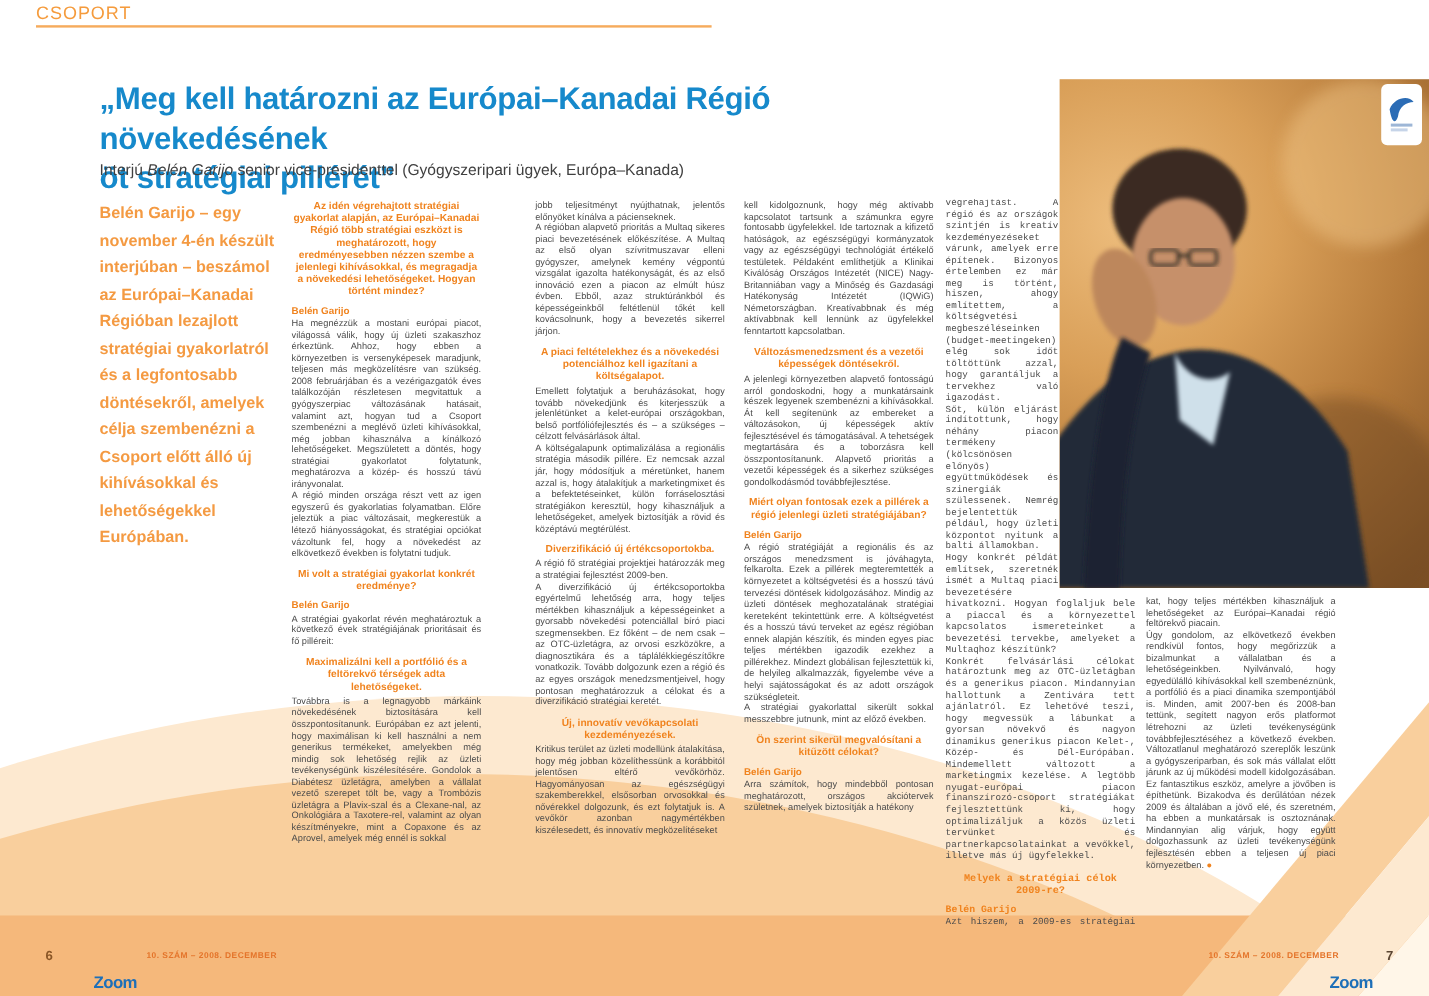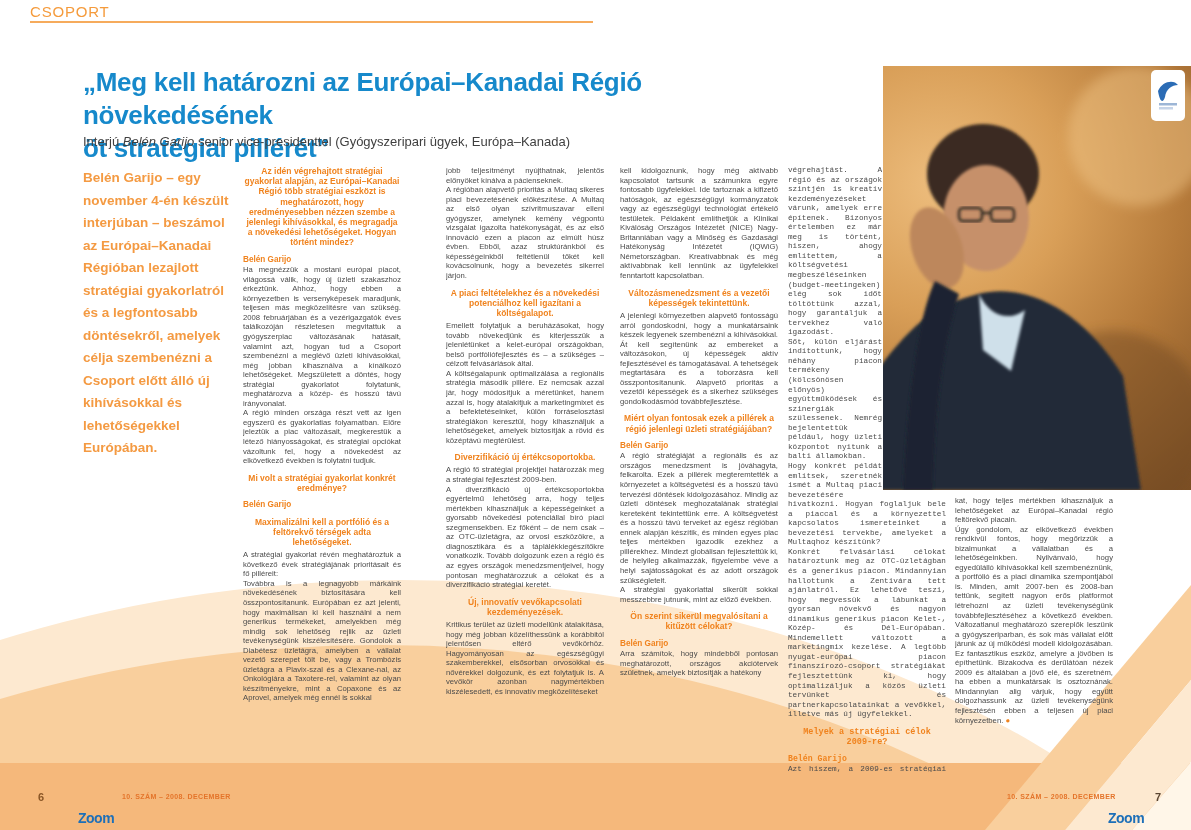--- a/index.html
+++ b/index.html
@@ -76,39 +76,39 @@
 
   <div class="lead">Belén Garijo – egy november 4-én készült interjúban – beszámol az Európai–Kanadai Régióban lezajlott stratégiai gyakorlatról és a legfontosabb döntésekről, amelyek célja szembenézni a Csoport előtt álló új kihívásokkal és lehetőségekkel Európában.</div>
 
   <div class="col col1">
       <div class="blk q">Az idén végrehajtott stratégiai gyakorlat alapján, az Európai–Kanadai Régió több stratégiai eszközt is meghatározott, hogy eredményesebben nézzen szembe a jelenlegi kihívásokkal, és megragadja a növekedési lehetőségeket. Hogyan történt mindez?</div>
       <div class="blk name">Belén Garijo</div>
       <div class="blk p">Ha megnézzük a mostani európai piacot, világossá válik, hogy új üzleti szakaszhoz érkeztünk. Ahhoz, hogy ebben a környezetben is versenyképesek maradjunk, teljesen más megközelítésre van szükség. 2008 februárjában és a vezérigazgatók éves találkozóján részletesen megvitattuk a gyógyszerpiac változásának hatásait, valamint azt, hogyan tud a Csoport szembenézni a meglévő üzleti kihívásokkal, még jobban kihasználva a kínálkozó lehetőségeket. Megszületett a döntés, hogy stratégiai gyakorlatot folytatunk, meghatározva a közép- és hosszú távú irányvonalat.</div>
       <div class="blk p">A régió minden országa részt vett az igen egyszerű és gyakorlatias folyamatban. Előre jeleztük a piac változásait, megkerestük a létező hiányosságokat, és stratégiai opciókat vázoltunk fel, hogy a növekedést az elkövetkező években is folytatni tudjuk.</div>
       <div class="blk q">Mi volt a stratégiai gyakorlat konkrét eredménye?</div>
       <div class="blk name">Belén Garijo</div>
+      <div class="blk p">A stratégiai gyakorlat révén meghatároztuk a következő évek stratégiájának prioritásait és fő pilléreit:</div>
       <div class="blk h">Maximalizálni kell a portfólió és a feltörekvő térségek adta lehetőségeket.</div>
-      <div class="blk p">A stratégiai gyakorlat révén meghatároztuk a következő évek stratégiájának prioritásait és fő pilléreit:</div>
       <div class="blk p">Továbbra is a legnagyobb márkáink növekedésének biztosítására kell összpontosítanunk. Európában ez azt jelenti, hogy maximálisan ki kell használni a nem generikus termékeket, amelyekben még mindig sok lehetőség rejlik az üzleti tevékenységünk kiszélesítésére. Gondolok a Diabétesz üzletágra, amelyben a vállalat vezető szerepet tölt be, vagy a Trombózis üzletágra a Plavix-szal és a Clexane-nal, az Onkológiára a Taxotere-rel, valamint az olyan készítményekre, mint a Copaxone és az Aprovel, amelyek még ennél is sokkal</div>
     </div>
   <div class="col col2">
       <div class="blk p">jobb teljesítményt nyújthatnak, jelentős előnyöket kínálva a pácienseknek.</div>
       <div class="blk p">A régióban alapvető prioritás a Multaq sikeres piaci bevezetésének előkészítése. A Multaq az első olyan szívritmuszavar elleni gyógyszer, amelynek kemény végpontú vizsgálat igazolta hatékonyságát, és az első innováció ezen a piacon az elmúlt húsz évben. Ebből, azaz struktúránkból és képességeinkből feltétlenül tőkét kell kovácsolnunk, hogy a bevezetés sikerrel járjon.</div>
       <div class="blk h">A piaci feltételekhez és a növekedési potenciálhoz kell igazítani a költségalapot.</div>
       <div class="blk p">Emellett folytatjuk a beruházásokat, hogy tovább növekedjünk és kiterjesszük a jelenlétünket a kelet-európai országokban, belső portfóliófejlesztés és – a szükséges – célzott felvásárlások által.</div>
       <div class="blk p">A költségalapunk optimalizálása a regionális stratégia második pillére. Ez nemcsak azzal jár, hogy módosítjuk a méretünket, hanem azzal is, hogy átalakítjuk a marketingmixet és a befektetéseinket, külön forráselosztási stratégiákon keresztül, hogy kihasználjuk a lehetőségeket, amelyek biztosítják a rövid és középtávú megtérülést.</div>
       <div class="blk h">Diverzifikáció új értékcsoportokba.</div>
       <div class="blk p">A régió fő stratégiai projektjei határozzák meg a stratégiai fejlesztést 2009-ben.</div>
       <div class="blk p">A diverzifikáció új értékcsoportokba egyértelmű lehetőség arra, hogy teljes mértékben kihasználjuk a képességeinket a gyorsabb növekedési potenciállal bíró piaci szegmensekben. Ez főként – de nem csak – az OTC-üzletágra, az orvosi eszközökre, a diagnosztikára és a táplálékkiegészítőkre vonatkozik. Tovább dolgozunk ezen a régió és az egyes országok menedzsmentjeivel, hogy pontosan meghatározzuk a célokat és a diverzifikáció stratégiai keretét.</div>
       <div class="blk h">Új, innovatív vevőkapcsolati kezdeményezések.</div>
       <div class="blk p">Kritikus terület az üzleti modellünk átalakítása, hogy még jobban közelíthessünk a korábbitól jelentősen eltérő vevőkörhöz. Hagyományosan az egészségügyi szakemberekkel, elsősorban orvosokkal és nővérekkel dolgozunk, és ezt folytatjuk is. A vevőkör azonban nagymértékben kiszélesedett, és innovatív megközelítéseket</div>
     </div>
   <div class="col col3">
       <div class="blk p">kell kidolgoznunk, hogy még aktívabb kapcsolatot tartsunk a számunkra egyre fontosabb ügyfelekkel. Ide tartoznak a kifizető hatóságok, az egészségügyi kormányzatok vagy az egészségügyi technológiát értékelő testületek. Példaként említhetjük a Klinikai Kiválóság Országos Intézetét (NICE) Nagy-Britanniában vagy a Minőség és Gazdasági Hatékonyság Intézetét (IQWiG) Németországban. Kreatívabbnak és még aktívabbnak kell lennünk az ügyfelekkel fenntartott kapcsolatban.</div>
-      <div class="blk h">Változásmenedzsment és a vezetői képességek tekintettünk.</div>
+      <div class="blk h">Változásmenedzsment és a vezetői képességek döntésekről.</div>
       <div class="blk p">A jelenlegi környezetben alapvető fontosságú arról gondoskodni, hogy a munkatársaink készek legyenek szembenézni a kihívásokkal. Át kell segítenünk az embereket a változásokon, új képességek aktív fejlesztésével és támogatásával. A tehetségek megtartására és a toborzásra kell összpontosítanunk. Alapvető prioritás a vezetői képességek és a sikerhez szükséges gondolkodásmód továbbfejlesztése.</div>
       <div class="blk q">Miért olyan fontosak ezek a pillérek a régió jelenlegi üzleti stratégiájában?</div>
       <div class="blk name">Belén Garijo</div>
       <div class="blk p">A régió stratégiáját a regionális és az országos menedzsment is jóváhagyta, felkarolta. Ezek a pillérek megteremtették a környezetet a költségvetési és a hosszú távú tervezési döntések kidolgozásához. Mindig az üzleti döntések meghozatalának stratégiai kereteként tekintettünk erre. A költségvetést és a hosszú távú terveket az egész régióban ennek alapján készítik, és minden egyes piac teljes mértékben igazodik ezekhez a pillérekhez. Mindezt globálisan fejlesztettük ki, de helyileg alkalmazzák, figyelembe véve a helyi sajátosságokat és az adott országok szükségleteit.</div>
       <div class="blk p">A stratégiai gyakorlattal sikerült sokkal messzebbre jutnunk, mint az előző években.</div>
       <div class="blk q">Ön szerint sikerül megvalósítani a kitűzött célokat?</div>
       <div class="blk name">Belén Garijo</div>
       <div class="blk p">Arra számítok, hogy mindebből pontosan meghatározott, országos akciótervek születnek, amelyek biztosítják a hatékony</div>
     </div>
   <div class="col col4">

